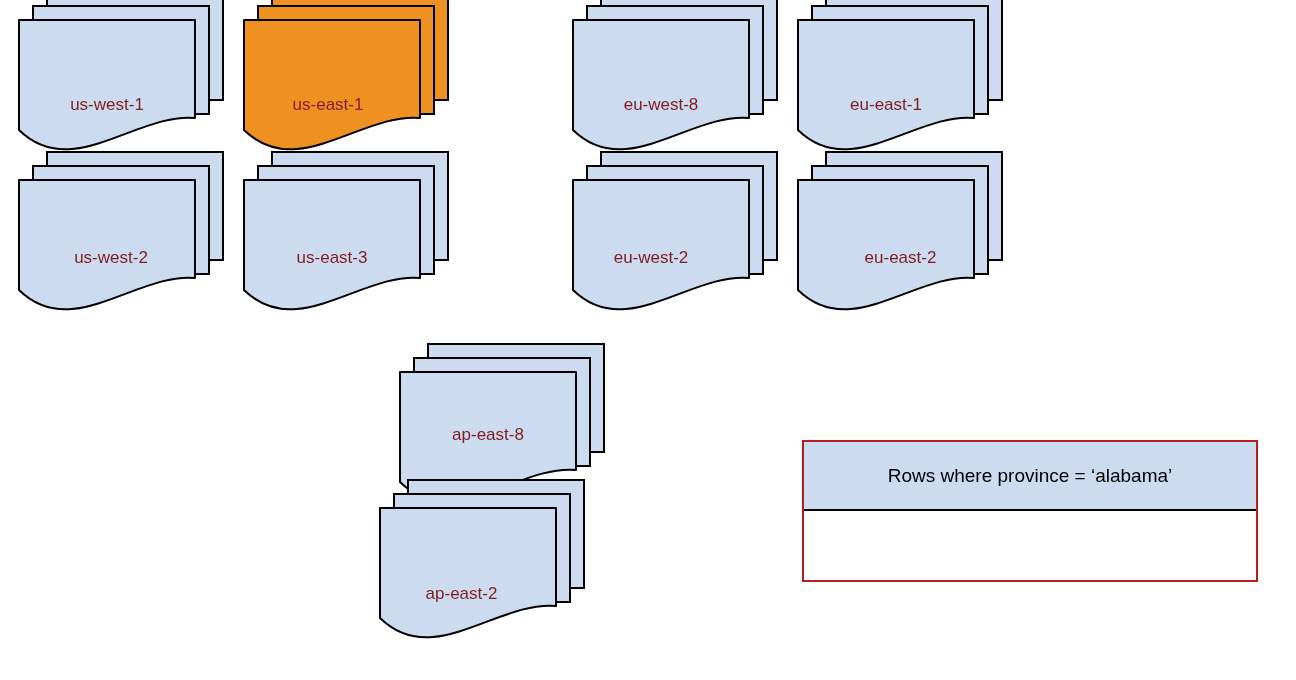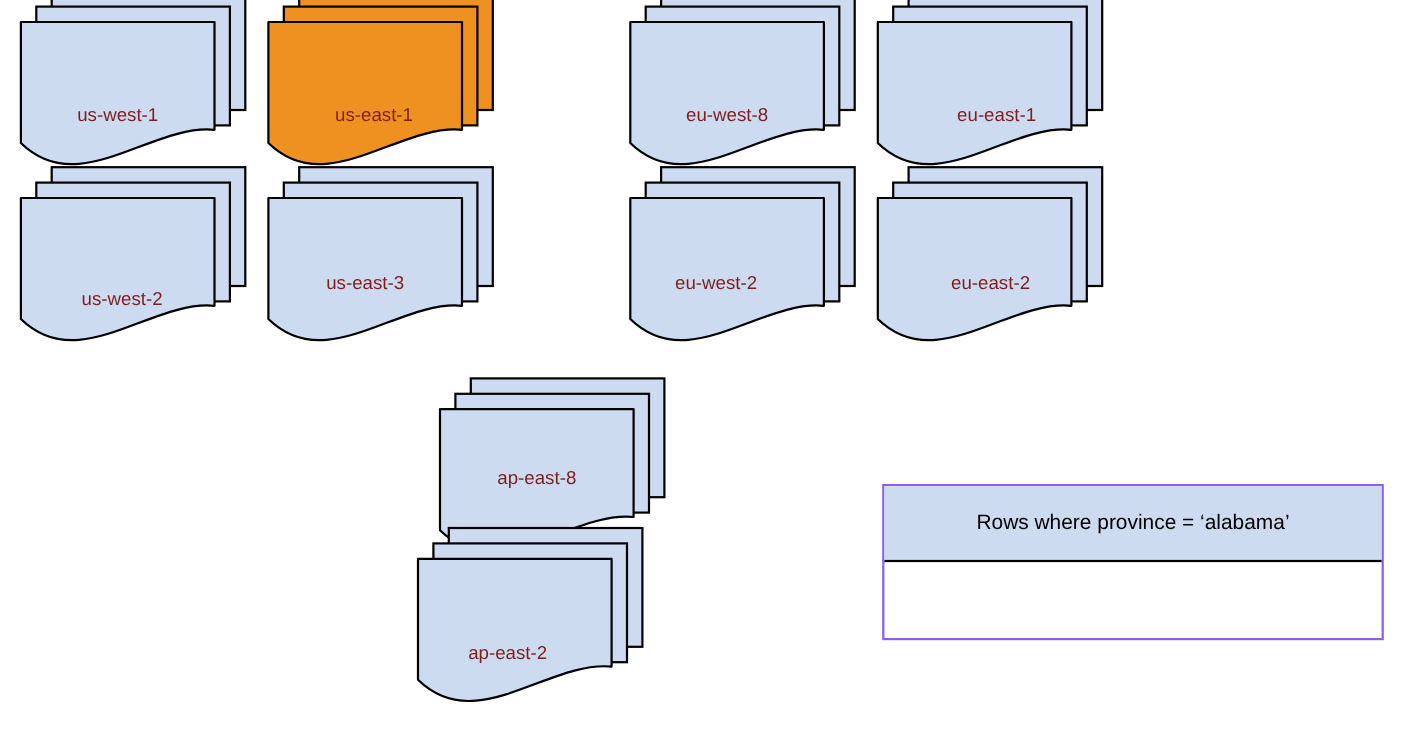--- a/index.html
+++ b/index.html
@@ -31,21 +31,21 @@
     font-family: "Liberation Sans", sans-serif;
     font-size: 17px;
     color: #7f1d1d;
     white-space: nowrap;
     text-align: center;
     pointer-events: none;
   }
   .legend {
     position: absolute;
     box-sizing: border-box;
-    border: 2px solid #8b5cf6;
+    border: 2px solid #b91c1c;
   }
   .legend-row {
     box-sizing: border-box;
     display: flex;
     align-items: center;
     justify-content: center;
     font-family: "Liberation Sans", sans-serif;
     font-size: 19px;
     color: #000000;
   }
@@ -65,45 +65,45 @@
       </svg>
     </div>
     <div class="stack-label" style="left: 19px; top: 95px; width: 176px;">us-west-1</div>
     <div class="doc-stack" style="left: 242px; top: -10px; width: 210px; height: 164px;">
       <svg width="210" height="164" viewBox="0 0 210 164">
         <rect x="30" y="2" width="176" height="108" fill="#ef9120" stroke="#000000" stroke-width="2"></rect>
         <rect x="16" y="16" width="176" height="108" fill="#ef9120" stroke="#000000" stroke-width="2"></rect>
         <path transform="translate(2,30)" d="M 0 0 L 176 0 L 176 98 C 137.28 94, 91.52000000000001 126, 52.8 129 C 29.92 131, 12.32 122, 0 110 Z" fill="#ef9120" stroke="#000000" stroke-width="2" stroke-linejoin="round"></path>
       </svg>
     </div>
-    <div class="stack-label" style="left: 252px; top: 95px; width: 176px;">us-east-1</div>
+    <div class="stack-label" style="left: 240px; top: 95px; width: 176px;">us-east-1</div>
     <div class="doc-stack" style="left: 571px; top: -10px; width: 210px; height: 164px;">
       <svg width="210" height="164" viewBox="0 0 210 164">
         <rect x="30" y="2" width="176" height="108" fill="#ccdbf0" stroke="#000000" stroke-width="2"></rect>
         <rect x="16" y="16" width="176" height="108" fill="#ccdbf0" stroke="#000000" stroke-width="2"></rect>
         <path transform="translate(2,30)" d="M 0 0 L 176 0 L 176 98 C 137.28 94, 91.52000000000001 126, 52.8 129 C 29.92 131, 12.32 122, 0 110 Z" fill="#ccdbf0" stroke="#000000" stroke-width="2" stroke-linejoin="round"></path>
       </svg>
     </div>
     <div class="stack-label" style="left: 573px; top: 95px; width: 176px;">eu-west-8</div>
     <div class="doc-stack" style="left: 796px; top: -10px; width: 210px; height: 164px;">
       <svg width="210" height="164" viewBox="0 0 210 164">
         <rect x="30" y="2" width="176" height="108" fill="#ccdbf0" stroke="#000000" stroke-width="2"></rect>
         <rect x="16" y="16" width="176" height="108" fill="#ccdbf0" stroke="#000000" stroke-width="2"></rect>
         <path transform="translate(2,30)" d="M 0 0 L 176 0 L 176 98 C 137.28 94, 91.52000000000001 126, 52.8 129 C 29.92 131, 12.32 122, 0 110 Z" fill="#ccdbf0" stroke="#000000" stroke-width="2" stroke-linejoin="round"></path>
       </svg>
     </div>
-    <div class="stack-label" style="left: 798px; top: 95px; width: 176px; margin-left: 20px;">eu-east-1</div>
+    <div class="stack-label" style="left: 798px; top: 95px; width: 176px;">eu-east-1</div>
     <div class="doc-stack" style="left: 17px; top: 150px; width: 210px; height: 164px;">
       <svg width="210" height="164" viewBox="0 0 210 164">
         <rect x="30" y="2" width="176" height="108" fill="#ccdbf0" stroke="#000000" stroke-width="2"></rect>
         <rect x="16" y="16" width="176" height="108" fill="#ccdbf0" stroke="#000000" stroke-width="2"></rect>
         <path transform="translate(2,30)" d="M 0 0 L 176 0 L 176 98 C 137.28 94, 91.52000000000001 126, 52.8 129 C 29.92 131, 12.32 122, 0 110 Z" fill="#ccdbf0" stroke="#000000" stroke-width="2" stroke-linejoin="round"></path>
       </svg>
     </div>
-    <div class="stack-label" style="left: 19px; top: 248px; width: 184px; margin-top: 14px;">us-west-2</div>
+    <div class="stack-label" style="left: 19px; top: 248px; width: 184px;">us-west-2</div>
     <div class="doc-stack" style="left: 242px; top: 150px; width: 210px; height: 164px;">
       <svg width="210" height="164" viewBox="0 0 210 164">
         <rect x="30" y="2" width="176" height="108" fill="#ccdbf0" stroke="#000000" stroke-width="2"></rect>
         <rect x="16" y="16" width="176" height="108" fill="#ccdbf0" stroke="#000000" stroke-width="2"></rect>
         <path transform="translate(2,30)" d="M 0 0 L 176 0 L 176 98 C 137.28 94, 91.52000000000001 126, 52.8 129 C 29.92 131, 12.32 122, 0 110 Z" fill="#ccdbf0" stroke="#000000" stroke-width="2" stroke-linejoin="round"></path>
       </svg>
     </div>
     <div class="stack-label" style="left: 244px; top: 248px; width: 176px;">us-east-3</div>
     <div class="doc-stack" style="left: 571px; top: 150px; width: 210px; height: 164px;">
       <svg width="210" height="164" viewBox="0 0 210 164">

